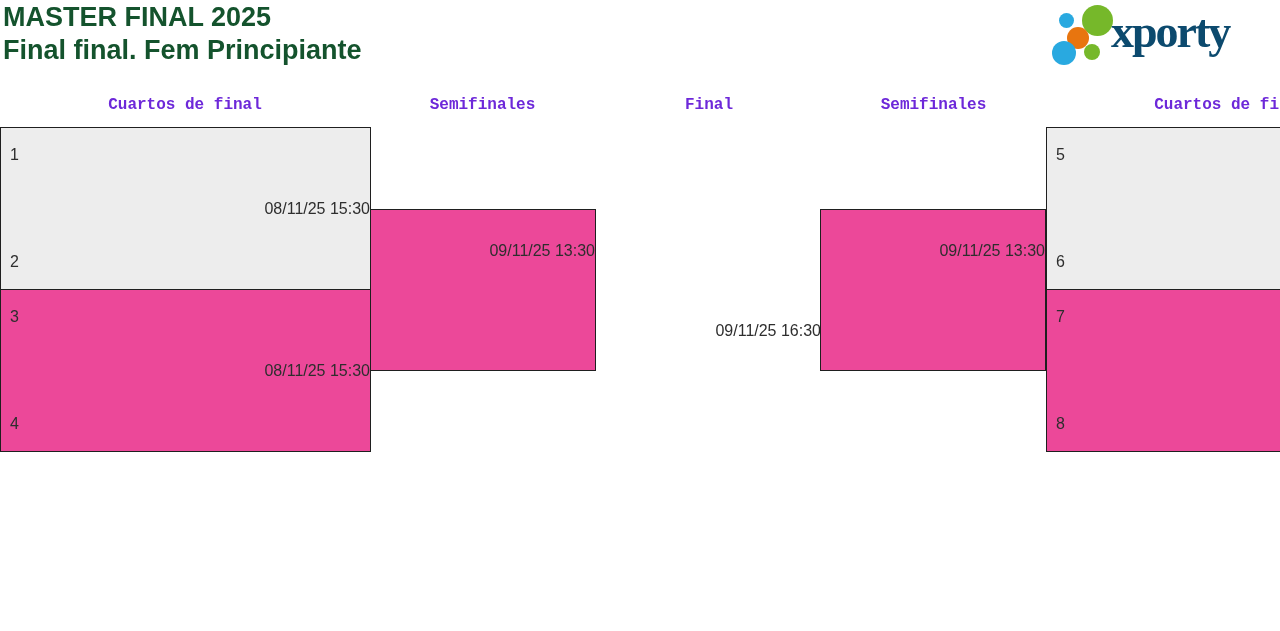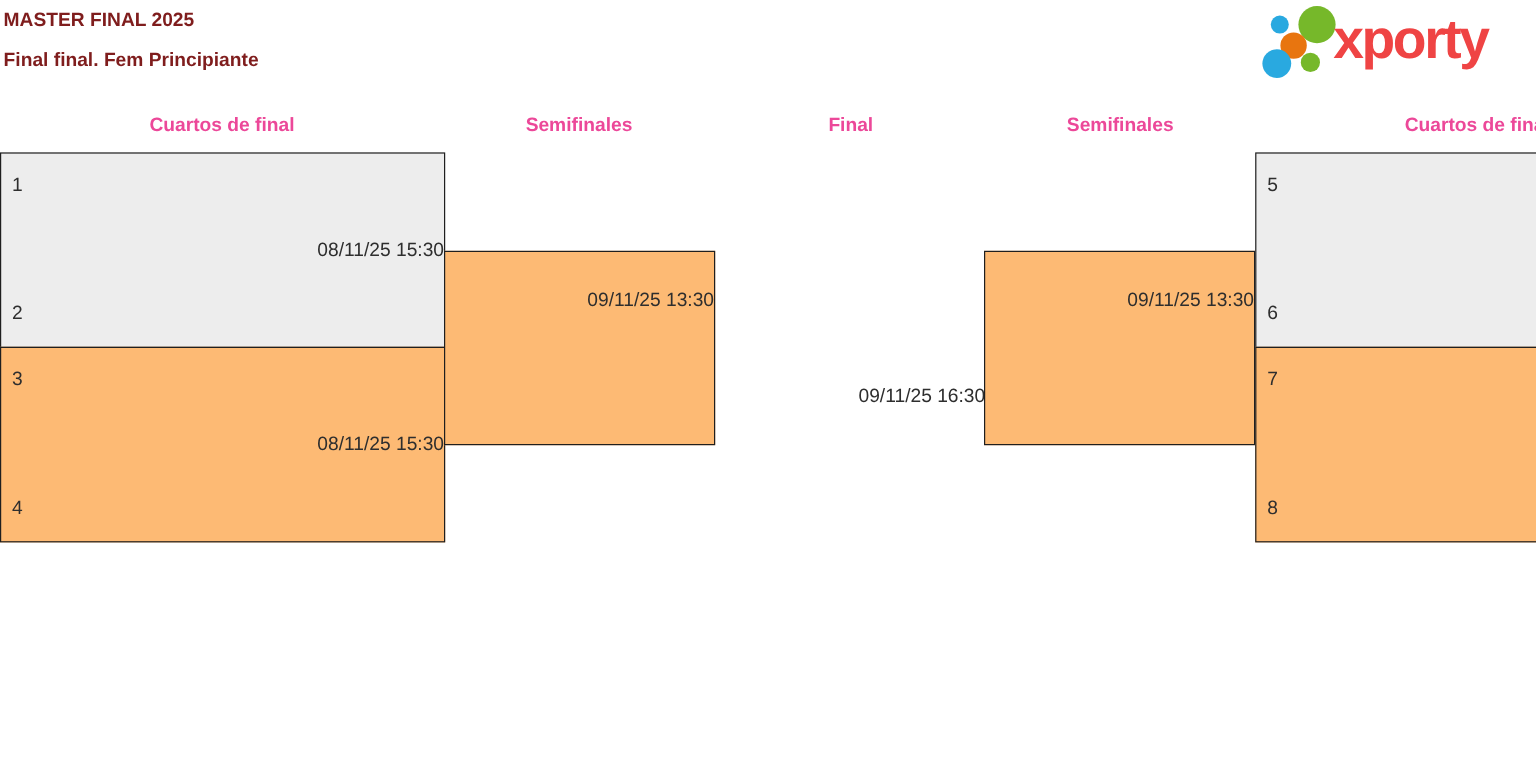--- a/index.html
+++ b/index.html
@@ -17,24 +17,24 @@
     color: #1c1c1c;
   }
 
   
   .title-block {
     position: absolute;
     left: 3px;
     top: 1px;
   }
   .title-line {
-    font-size: 16px;
+    font-size: 27px;
     line-height: 33px;
     font-weight: 700;
-    color: #7f1d1d;
+    color: #14532d;
     white-space: nowrap;
   }
 
   
   .logo {
     position: absolute;
     left: 1045px;
     top: 0;
     width: 235px;
     height: 75px;
@@ -46,49 +46,51 @@
   .dot-blue-large  { left: 7px;  top: 41px; width: 24px; height: 24px; background: #29a9e0; }
   .dot-green-small { left: 39px; top: 44px; width: 16px; height: 16px; background: #76b82a; }
   .logo-wordmark {
     position: absolute;
     left: 66px;
     top: 6px;
     font-size: 46px;
     line-height: 52px;
     font-weight: 800;
     letter-spacing: -2px;
-    color: #ef4444;
+    color: #0c4a6e;
     white-space: nowrap;
+    font-family: Liberation Serif, serif;
   }
 
   
   .round-header {
     position: absolute;
     top: 95px;
     height: 20px;
     font-size: 16px;
     line-height: 20px;
     font-weight: 600;
     text-align: center;
-    color: #ec4899;
+    color: #6d28d9;
     white-space: nowrap;
     overflow: visible;
+    font-family: Liberation Mono, monospace;
   }
   .rh-0 { left: 0;      width: 370px; }
   .rh-1 { left: 370px;  width: 225px; }
   .rh-2 { left: 596px;  width: 226px; }
   .rh-3 { left: 821px;  width: 225px; }
   .rh-4 { left: 1046px; width: 370px; }
 
   
   .match-box {
     position: absolute;
     border: 1px solid #1f1f1f;
     box-sizing: border-box;
-    background: #fdba74;
+    background: #ec4899;
   }
   .match-box.shaded { background: #ededed; }
 
   .qf-l { left: 0;      width: 371px; }
   .qf-r { left: 1046px; width: 371px; }
   .row-1 { top: 127px; height: 163px; }
   .row-2 { top: 289px; height: 163px; }
 
   .sf { width: 226px; top: 209px; height: 162px; }
   .sf-l { left: 370px; }

